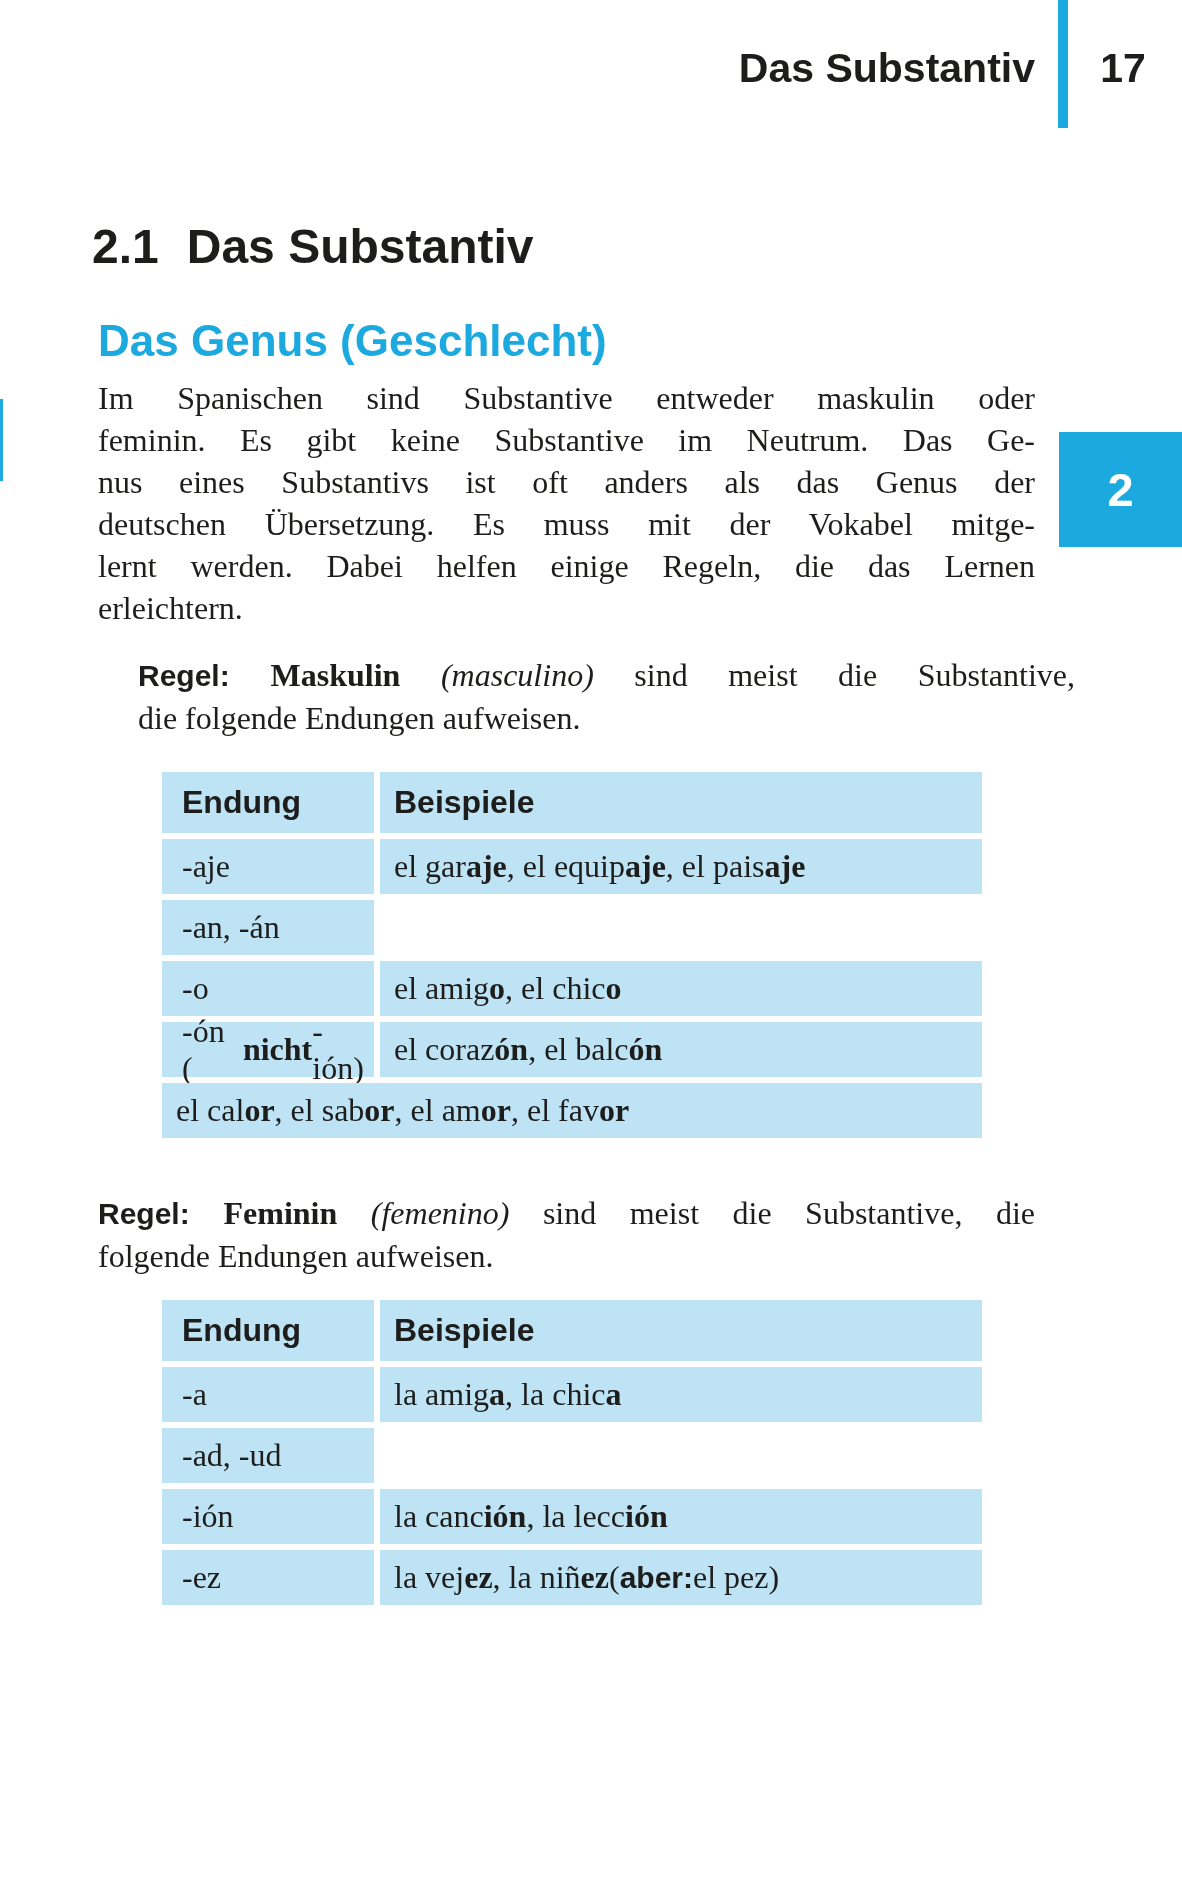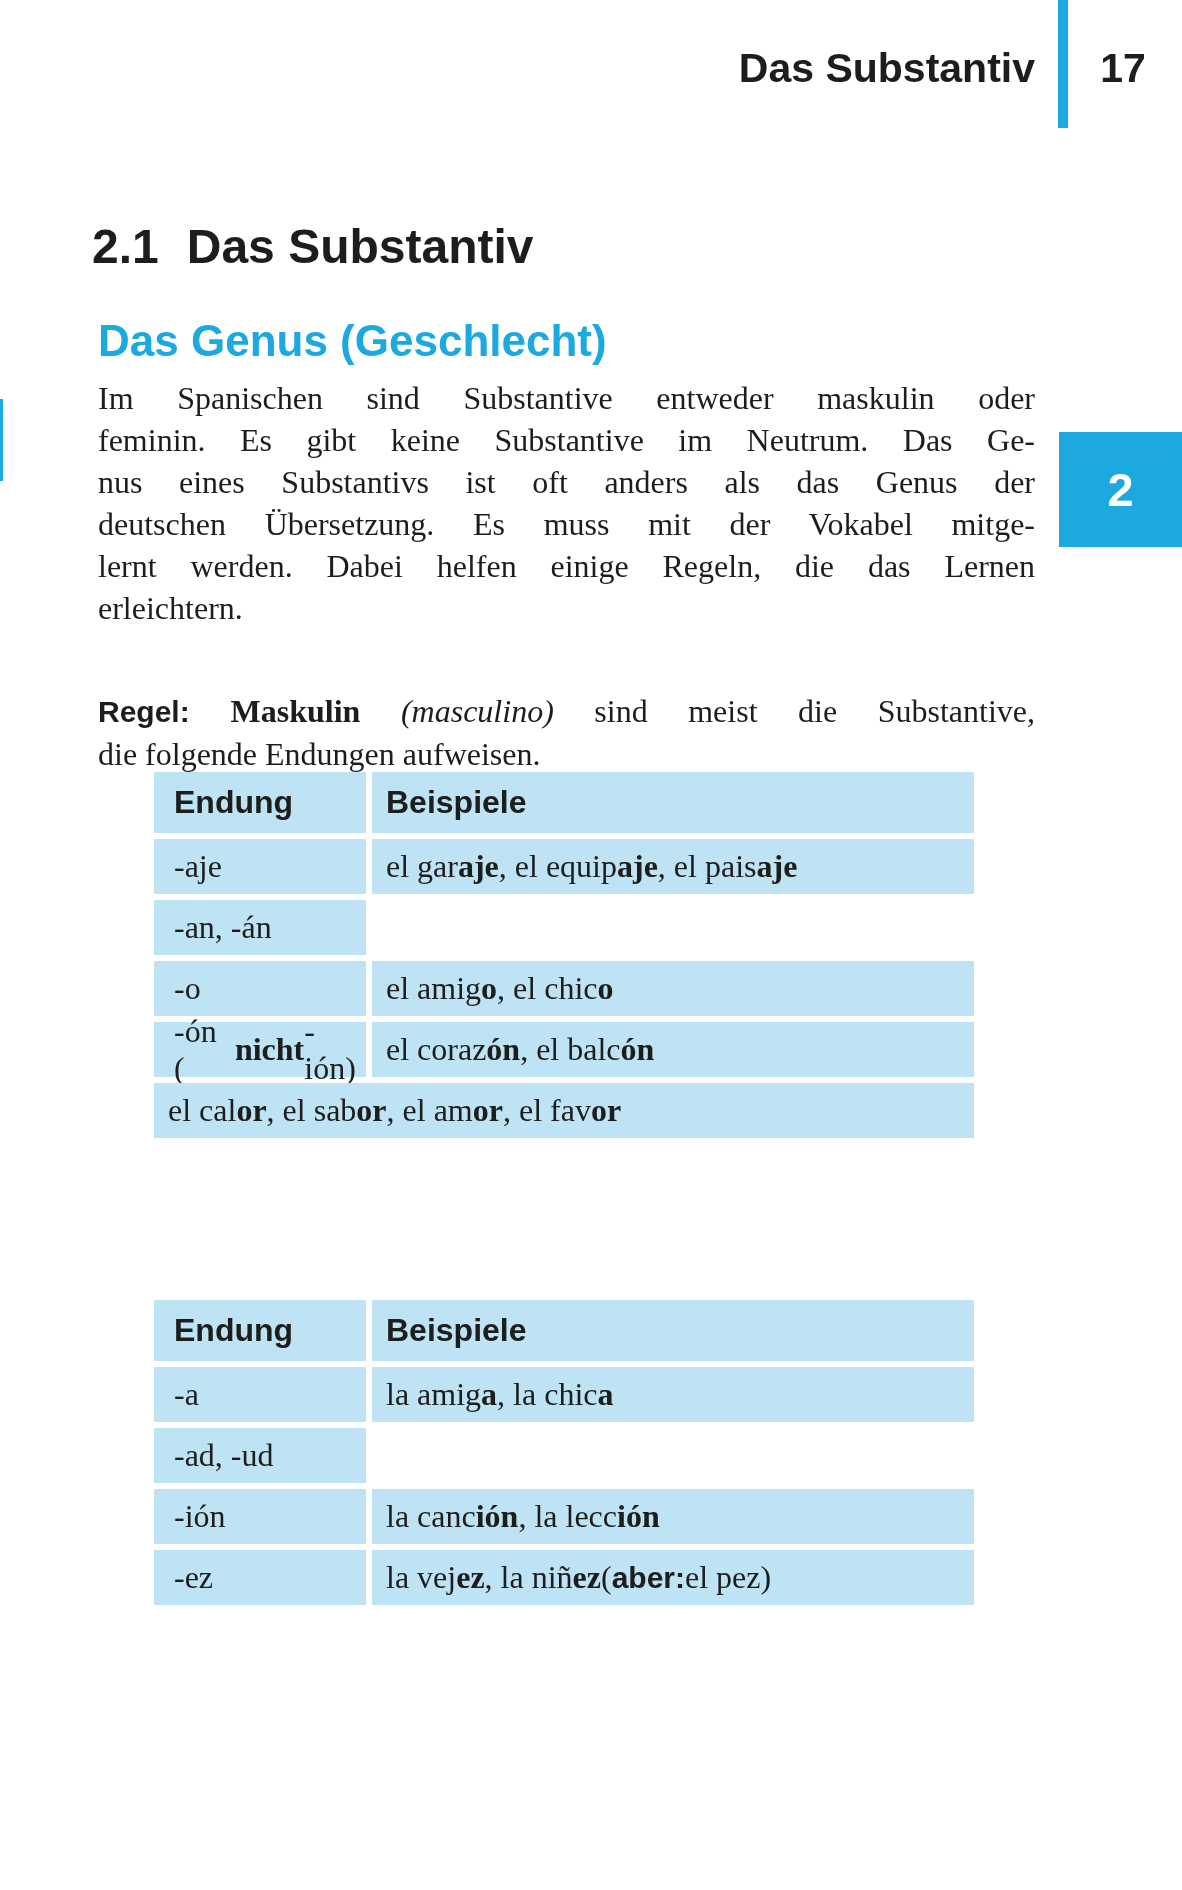--- a/index.html
+++ b/index.html
@@ -40,31 +40,31 @@
   }
   .section-title .num{margin-right:28px;}
   .subheading{
     position:absolute;left:98px;top:322px;color:var(--accent);
     font-family:"Liberation Sans",sans-serif;font-weight:700;font-size:44px;line-height:38px;
   }
 
   
   .para{position:absolute;left:98px;width:937px;}
   .intro{top:377px;}
-  .rule1{top:690px;}
+  .rule1{top:654px;margin-left:40px;}
   .rule2{top:1192px;}
   .tline{font-size:32px;line-height:42px;}
   .jfull{text-align:justify;text-align-last:justify;}
   .s-n{font-weight:400;}
   .s-b{font-weight:700;}
   .s-i{font-style:italic;}
   .s-sb{font-family:"Liberation Sans",sans-serif;font-weight:700;font-size:30px;}
 
   
-  .tbl{position:absolute;left:106px;width:820px;padding-left:48px;}
+  .tbl{position:absolute;left:114px;width:820px;padding-left:48px;}
   .tbl1{top:772px;}
   .tbl2{top:1300px;}
   .trow{display:flex;gap:6px;margin-bottom:6px;}
   .cell{background:var(--rowblue);display:flex;align-items:center;box-sizing:border-box;}
   .c1{width:212px;padding-left:20px;}
   .c2{flex:1;padding-left:14px;}
   .hrow .cell{height:61px;}
   .drow .cell{height:55px;}
   .hcell{font-family:"Liberation Sans",sans-serif;font-weight:700;font-size:32px;}
   .dcell{font-size:32px;}
@@ -158,20 +158,24 @@
           <span class="s-n">, el sab</span>
           <span class="s-b">or</span>
           <span class="s-n">, el am</span>
           <span class="s-b">or</span>
           <span class="s-n">, el fav</span>
           <span class="s-b">or</span>
         </div>
     </div>
   </div>
 
+  <div class="para rule2">
+      <div class="tline jfull"><span class="s-sb">Regel: </span><span class="s-b">Feminin </span><span class="s-i">(femenino) </span><span class="s-n">sind meist die Substantive, die</span></div>
+      <div class="tline"><span class="s-n">folgende Endungen aufweisen.</span></div>
+    </div>
 
   <div class="tbl tbl2">
     <div class="trow hrow">
       <div class="cell c1 hcell">Endung</div>
       <div class="cell c2 hcell">Beispiele</div>
     </div>
     <div class="trow drow">
       <div class="cell c1 dcell">
           <span class="s-n">-a</span>
         </div>

